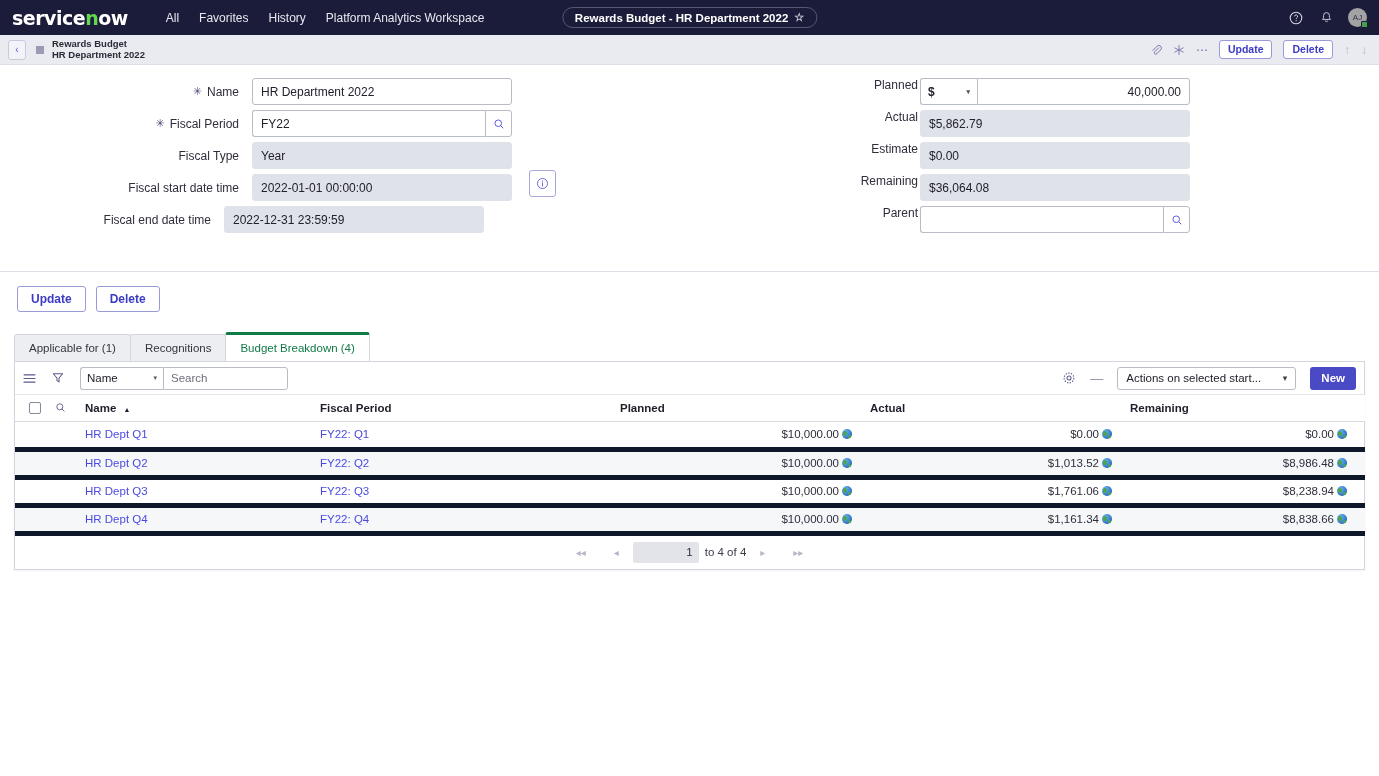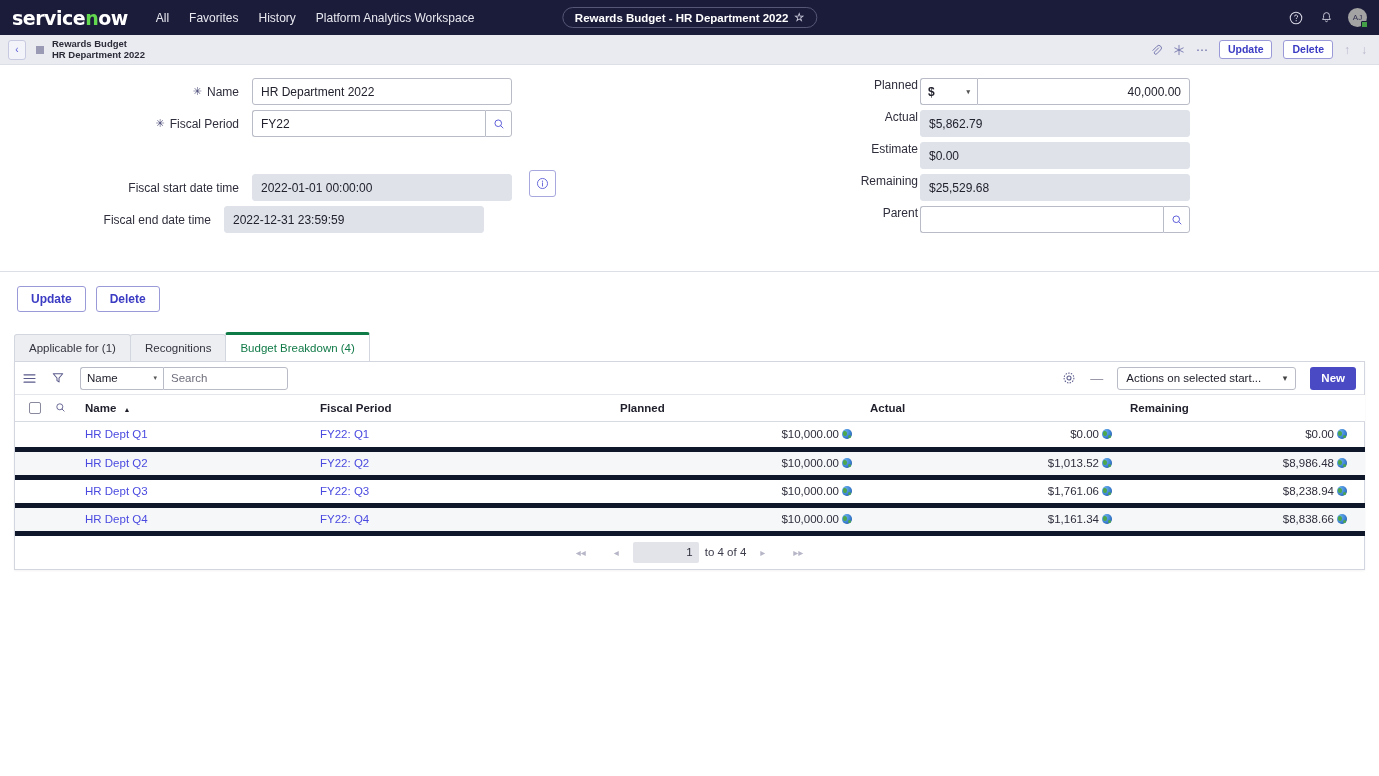--- a/index.html
+++ b/index.html
@@ -13,21 +13,21 @@
     overflow:hidden;
   }
 
   
   .topnav {
     height:35px; background:#1b1b3a;
     display:flex; align-items:center;
     padding:0 12px; color:#ffffff;
     position:relative;
   }
-  .logo { font-size:19px; font-weight:bold; letter-spacing:-0.5px; margin-right:28px; font-family:"DejaVu Sans", sans-serif;}
+  .logo { font-size:19px; font-weight:bold; letter-spacing:-0.5px; margin-right:38px; font-family:"DejaVu Sans", sans-serif;}
   .logo .o { color:#62d84e; }
   .navlinks { display:flex; gap:20px; }
   .navlink { font-size:12px; color:#e8e8f0; cursor:pointer; }
   .tabpill {
     position:absolute; left:50%; transform:translateX(-50%);
     border:1px solid #565677; border-radius:14px;
     height:21px; padding:0 12px;
     display:flex; align-items:center; gap:6px;
     font-size:11.5px; font-weight:bold; color:#ffffff;
     white-space:nowrap;
@@ -292,20 +292,24 @@
     </div>
   </div>
   <div class="infobtn" style="position:absolute; left:520px; top:105px;">
     <svg width="13" height="13" viewBox="0 0 16 16">
         <circle cx="8" cy="8" r="6.2" fill="none" stroke="currentColor" stroke-width="1.1"></circle>
         <circle cx="8" cy="5.1" r=".75" fill="currentColor"></circle>
         <path d="M8 7.2v4" stroke="currentColor" stroke-width="1.1" stroke-linecap="round"></path>
       </svg>
   </div>
 
+  <div class="fieldrow" style="left:0; top:77px; width:512px; justify-content:flex-end;">
+    <span class="flabel">Fiscal Type</span>
+    <div class="fstatic" style="width:260px; margin-left:13px;">Year</div>
+  </div>
 
   <div class="fieldrow" style="left:0; top:109px; width:512px; justify-content:flex-end;">
     <span class="flabel">Fiscal start date time</span>
     <div class="fstatic" style="width:260px; margin-left:13px;">2022-01-01 00:00:00</div>
   </div>
 
   <div class="fieldrow" style="left:0; top:141px; width:484px; justify-content:flex-end;">
     <span class="flabel">Fiscal end date time</span>
     <div class="fstatic" style="width:260px; margin-left:13px;">2022-12-31 23:59:59</div>
   </div>
@@ -327,21 +331,21 @@
   <div class="fstatic" style="position:absolute; left:920px; top:45px; width:270px;">$5,862.79</div>
 
   <div class="fieldrow" style="left:690px; top:77px; width:228px; justify-content:flex-end;">
     <span class="flabel">Estimate</span>
   </div>
   <div class="fstatic" style="position:absolute; left:920px; top:77px; width:270px;">$0.00</div>
 
   <div class="fieldrow" style="left:690px; top:109px; width:228px; justify-content:flex-end;">
     <span class="flabel">Remaining</span>
   </div>
-  <div class="fstatic" style="position:absolute; left:920px; top:109px; width:270px;">$25,529.68</div>
+  <div class="fstatic" style="position:absolute; left:920px; top:109px; width:270px;">$36,064.08</div>
 
   <div class="fieldrow" style="left:690px; top:141px; width:228px; justify-content:flex-end;">
     <span class="flabel">Parent</span>
   </div>
   <div class="refwrap" style="position:absolute; left:920px; top:141px;">
     <div class="finput" style="width:243px;"></div>
     <div class="refbtn">
       <svg width="12" height="12" viewBox="0 0 16 16">
           <circle cx="7" cy="7" r="4.4" fill="none" stroke="currentColor" stroke-width="1.3"></circle>
           <path d="M10.3 10.3l3 3" stroke="currentColor" stroke-width="1.3" stroke-linecap="round"></path>

